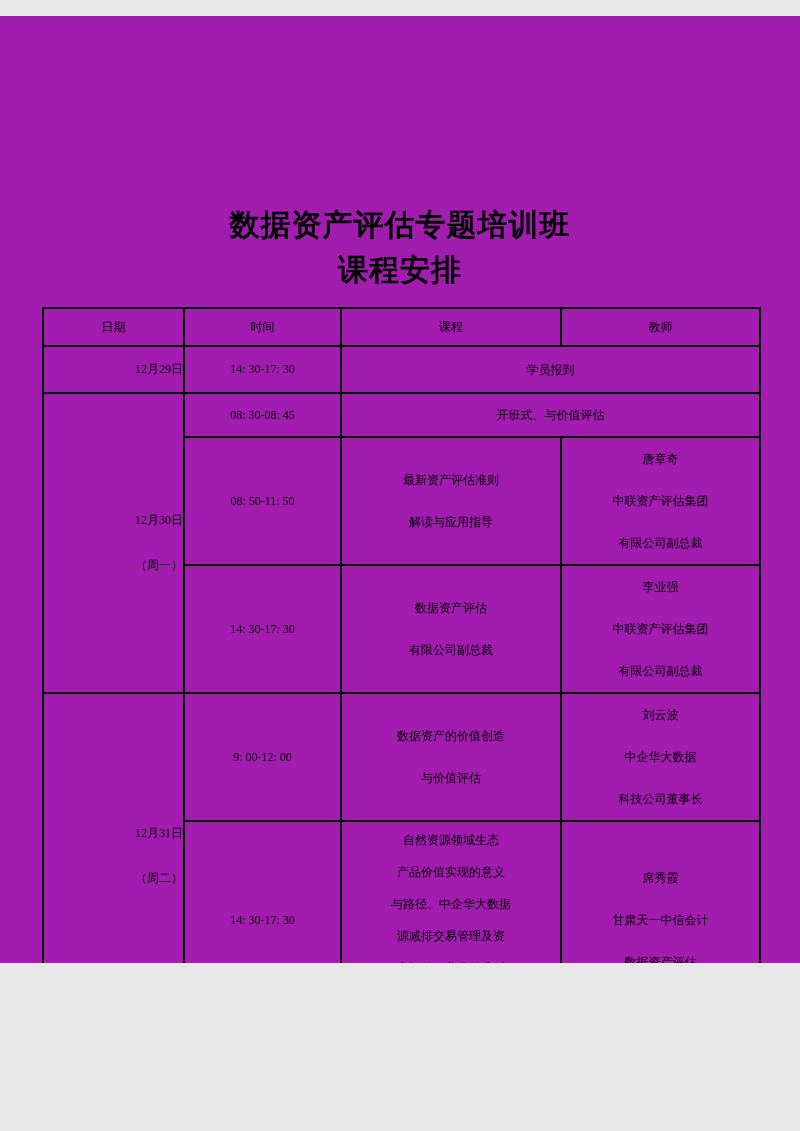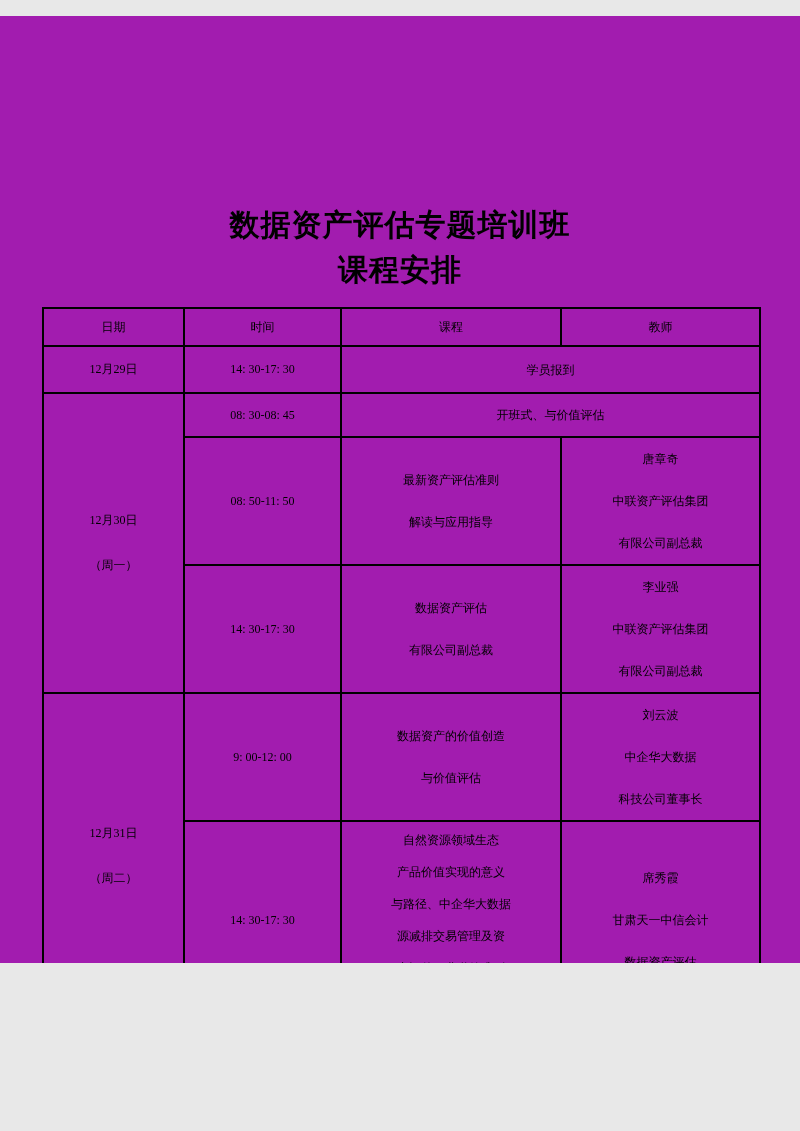--- a/index.html
+++ b/index.html
@@ -45,21 +45,21 @@
     font-family: "Liberation Serif", "DejaVu Serif", serif;
   }
   tr.h-head  { height: 38px; }
   tr.h-r1    { height: 42px; }
   tr.h-r2    { height: 42px; }
   tr.h-r3    { height: 119px; }
   tr.h-r4    { height: 121px; }
   tr.h-r5    { height: 122px; }
   tr.h-r6    { height: 198px; }
   td.lh42 .line { line-height: 42px; }
-  td.lh45 .line { line-height: 45px; }
+  td.lh45 .line { line-height: 45px; text-align: right; }
   td.lh32 .line { line-height: 32px; }
 </style>
 </head>
 <body>
 
 <div class="page">
 
   <div class="doc-title">
     <div>数据资产评估专题培训班</div>
     <div>课程安排</div>

